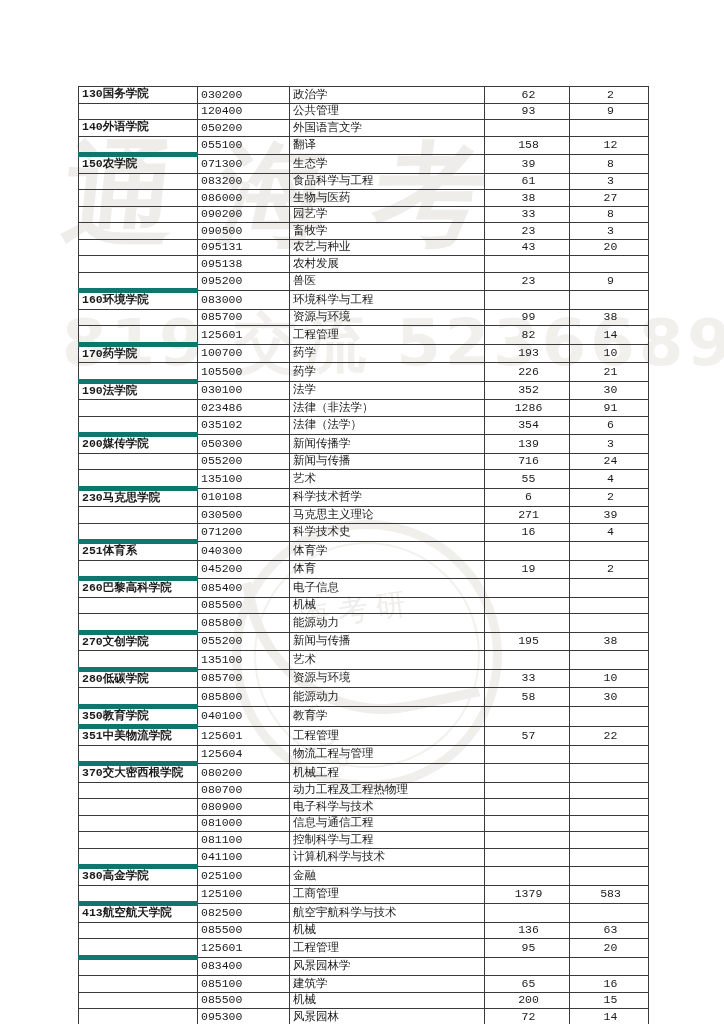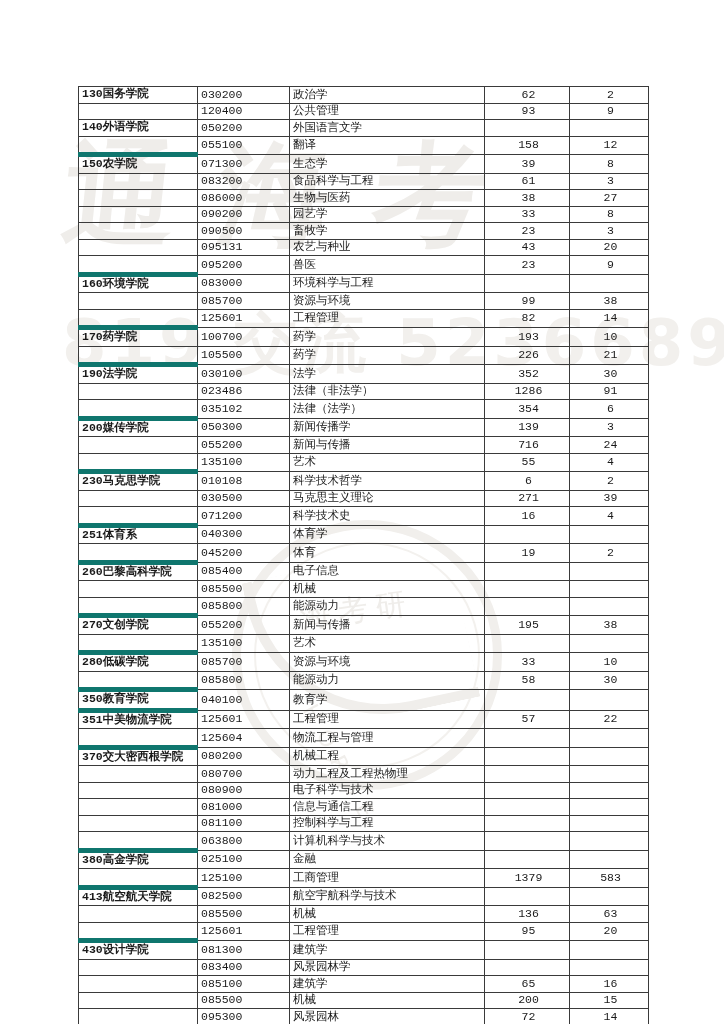--- a/index.html
+++ b/index.html
@@ -217,20 +217,27 @@
           <td class="num">3</td>
         </tr>
         <tr>
           <td class="college"></td>
           <td class="code">095131</td>
           <td class="major">农艺与种业</td>
           <td class="num">43</td>
           <td class="num">20</td>
         </tr>
         <tr>
+          <td class="college"></td>
+          <td class="code">095138</td>
+          <td class="major">农村发展</td>
+          <td class="num"></td>
+          <td class="num"></td>
+        </tr>
+        <tr>
           <td class="college groupend"></td>
           <td class="code">095200</td>
           <td class="major">兽医</td>
           <td class="num">23</td>
           <td class="num">9</td>
         </tr>
         <tr>
           <td class="college grouptop">160环境学院</td>
           <td class="code">083000</td>
           <td class="major">环境科学与工程</td>
@@ -442,21 +449,21 @@
         </tr>
         <tr>
           <td class="college"></td>
           <td class="code">081100</td>
           <td class="major">控制科学与工程</td>
           <td class="num"></td>
           <td class="num"></td>
         </tr>
         <tr>
           <td class="college groupend"></td>
-          <td class="code">063800</td>
+          <td class="code">041100</td>
           <td class="major">计算机科学与技术</td>
           <td class="num"></td>
           <td class="num"></td>
         </tr>
         <tr>
           <td class="college grouptop">380高金学院</td>
           <td class="code">025100</td>
           <td class="major">金融</td>
           <td class="num"></td>
           <td class="num"></td>
@@ -481,27 +488,20 @@
           <td class="major">机械</td>
           <td class="num">136</td>
           <td class="num">63</td>
         </tr>
         <tr>
           <td class="college groupend"></td>
           <td class="code">125601</td>
           <td class="major">工程管理</td>
           <td class="num">95</td>
           <td class="num">20</td>
-        </tr>
-        <tr>
-          <td class="college grouptop">430设计学院</td>
-          <td class="code">081300</td>
-          <td class="major">建筑学</td>
-          <td class="num"></td>
-          <td class="num"></td>
         </tr>
         <tr>
           <td class="college"></td>
           <td class="code">083400</td>
           <td class="major">风景园林学</td>
           <td class="num"></td>
           <td class="num"></td>
         </tr>
         <tr>
           <td class="college"></td>

